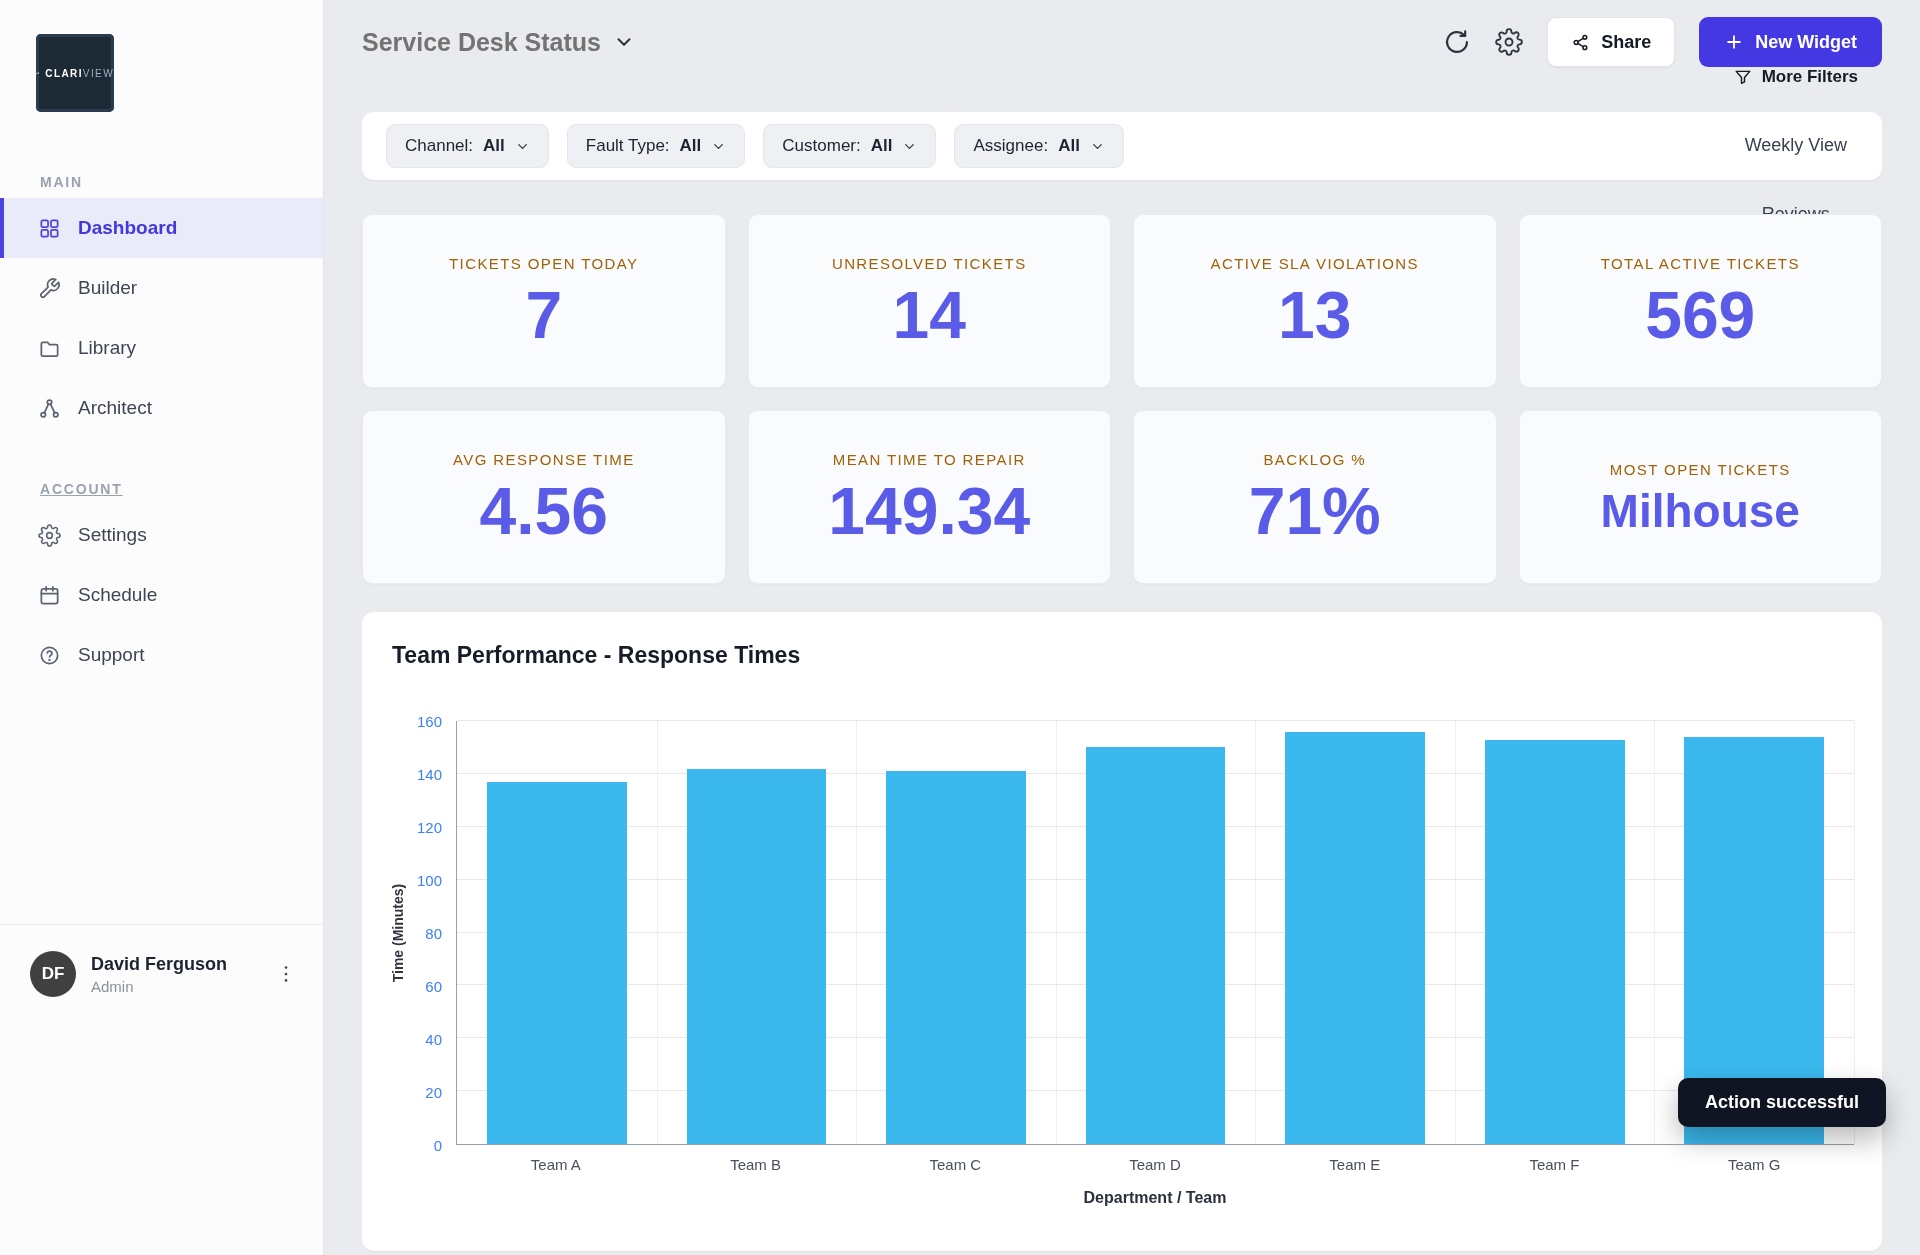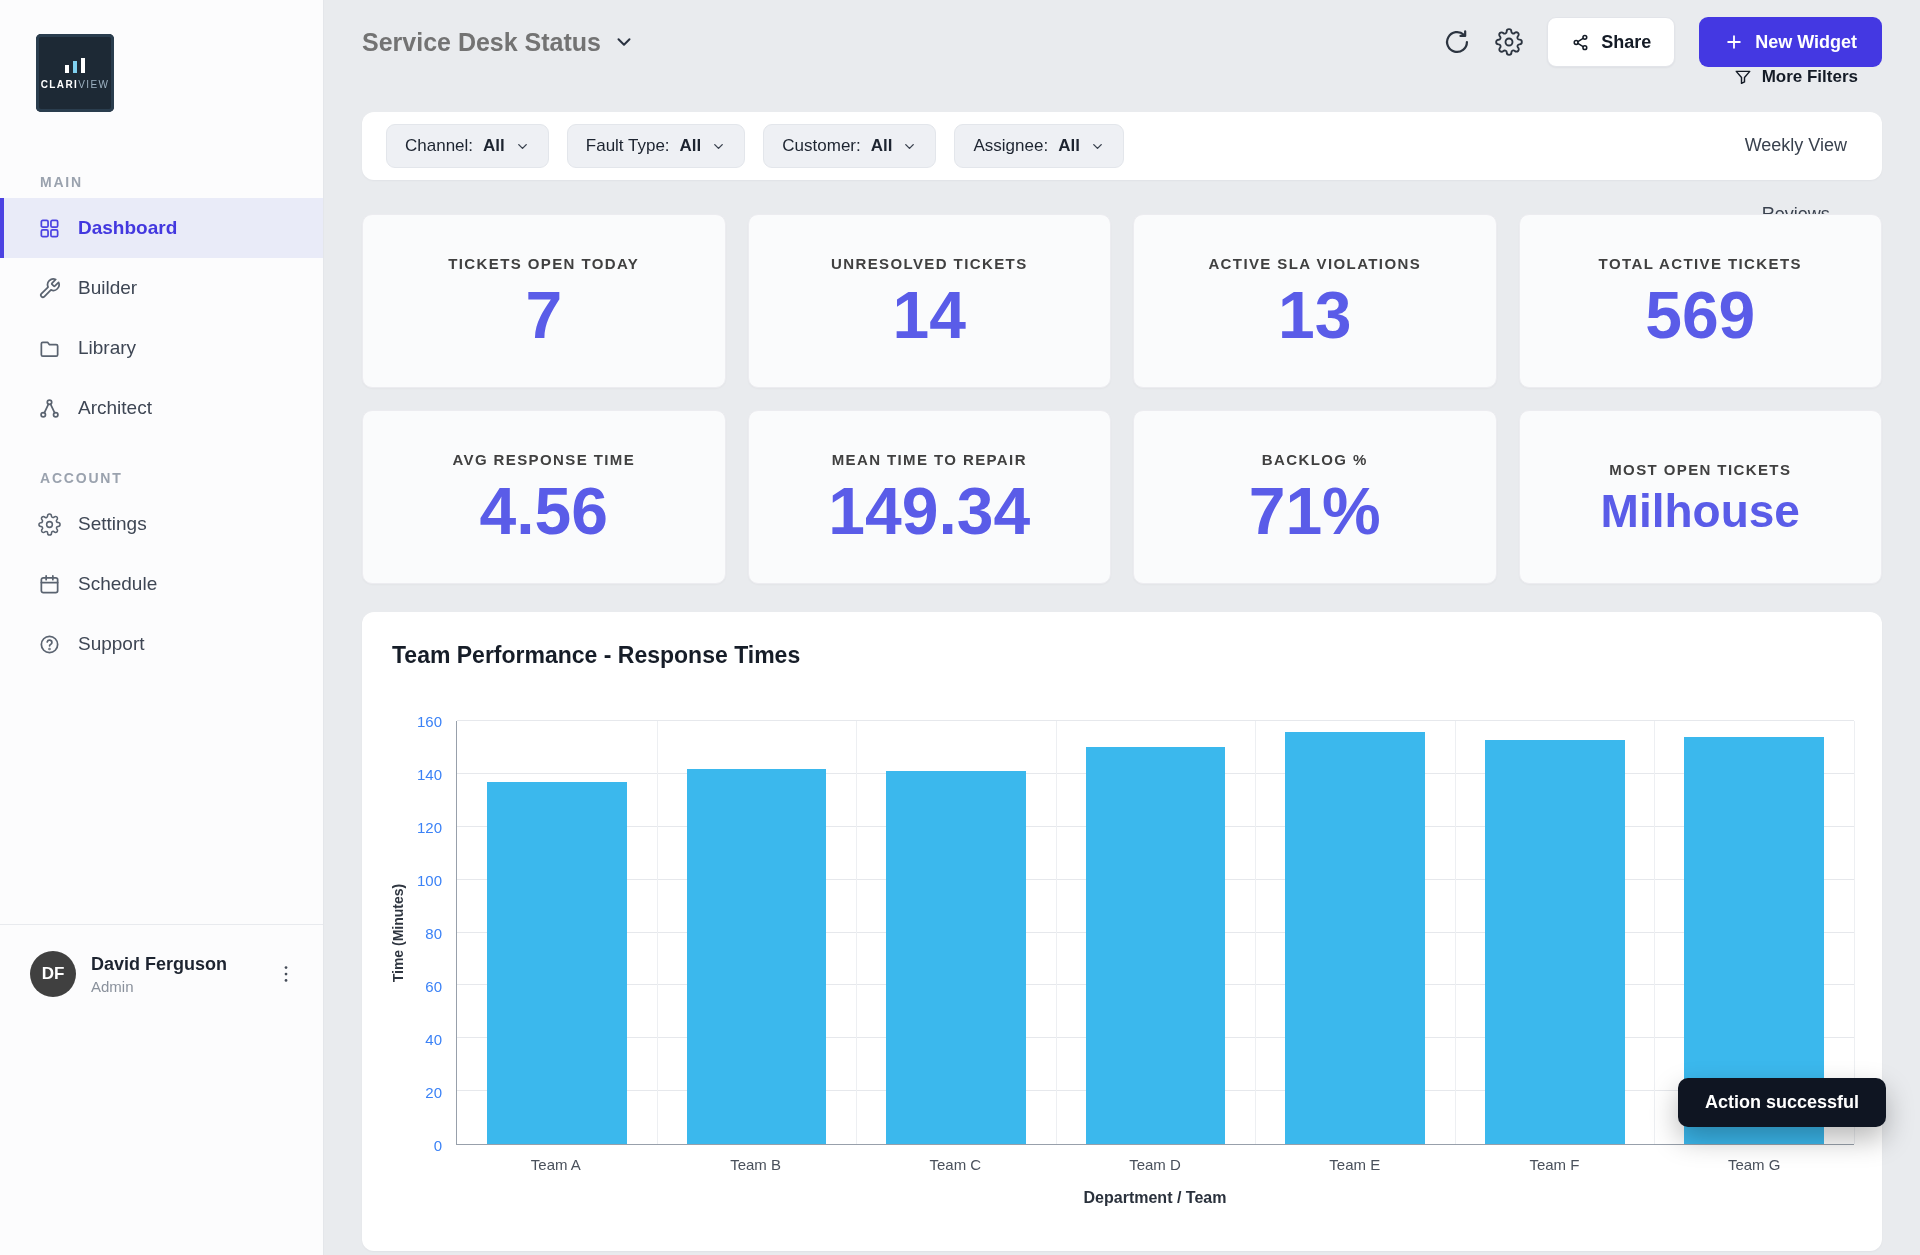--- a/index.html
+++ b/index.html
@@ -19,31 +19,31 @@
     background:#fcfcfd;
     border-right:1px solid #e4e6ea;
     display:flex; flex-direction:column;
     height:100%;
   }
   .logo-box {
     width:78px; height:78px;
     background:#1d2935;
     border-radius:5px;
     margin:34px 0 0 36px;
-    display:flex; flex-direction:column; align-items:center; justify-content:center; gap:6px;
+    display:flex; flex-direction:row; align-items:center; justify-content:center; gap:6px;
     box-shadow:inset 0 0 0 3px #2a3d4e;
   }
   .logo-text { color:#ffffff; font-size:10px; font-weight:700; letter-spacing:1.4px; }
   .logo-text .lite { color:#9db1c1; font-weight:400; }
   .section-label {
     margin:62px 0 8px 40px;
     font-size:14px; font-weight:700; letter-spacing:1.8px;
     color:#9aa2ae;
   }
-  .section-label.account { margin-top:32px; }
+  .section-label.account { margin-top:43px;text-decoration:underline; }
   .nav-item {
     height:60px;
     display:flex; align-items:center; gap:17px;
     padding-left:34px;
     border-left:4px solid transparent;
     font-size:19px; color:#3e4654;
     cursor:pointer;
   }
   .nav-item .ic { width:23px; height:23px; color:#5a6370; }
   .nav-item .ic svg { width:23px; height:23px; }
@@ -121,21 +121,21 @@
     margin-top:34px;
     display:grid; grid-template-columns:repeat(4,1fr);
     gap:22px;
   }
   .kpi-card {
     background:#fafbfc; border:1px solid #ececf0; border-radius:10px;
     height:174px;
     display:flex; flex-direction:column; align-items:center; justify-content:center; gap:10px;
     box-shadow:0 1px 2px rgba(16,24,40,.03);
   }
-  .kpi-label { font-size:15px; font-weight:700; letter-spacing:1.4px; color:#404040; }
+  .kpi-label { font-size:15px; font-weight:400; letter-spacing:1.4px; color:#a16207; }
   .kpi-value { font-size:66px; font-weight:800; color:var(--kpi-number,#5a5ce8); line-height:1; }
   .kpi-value.small-text { font-size:46px; }
 
   
   .chart-card {
     margin-top:28px;
     background:#ffffff; border-radius:12px;
     padding:30px 0 44px;
     position:relative;
     box-shadow:0 1px 2px rgba(16,24,40,.04);

